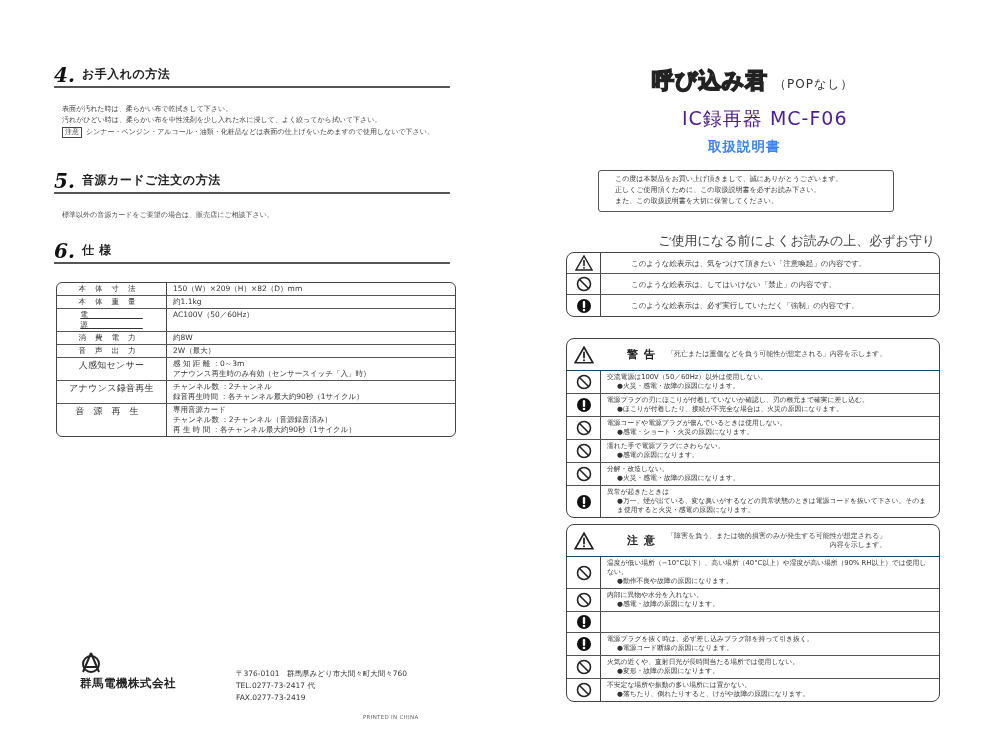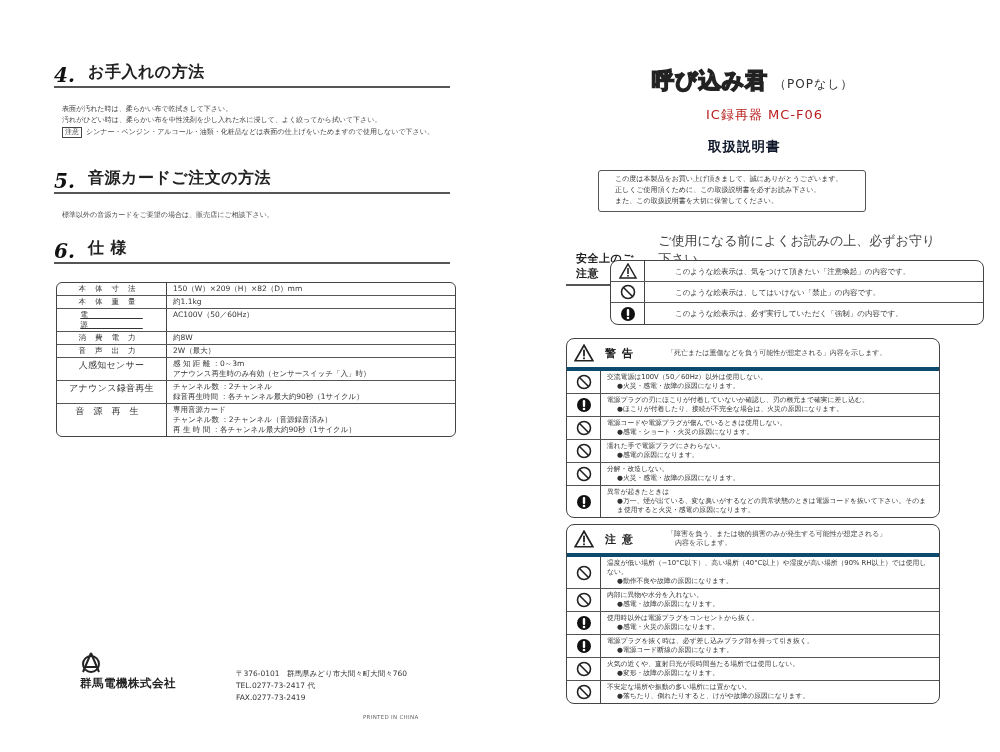--- a/index.html
+++ b/index.html
@@ -7,21 +7,21 @@
   body { position: relative; font-family: "DejaVu Sans", sans-serif; color: #222; }
 
   .page { position: absolute; top: 0; }
   .left { left: 0; width: 500px; height: 752px; }
   .right { left: 500px; width: 500px; height: 752px; }
 
   
   .sec { position: absolute; left: 54px; width: 396px; }
   .sec-head { display: flex; align-items: flex-end; border-bottom: 2px solid #555; padding-bottom: 1px; height: 22px; }
   .sec-num { font-family: "DejaVu Serif", serif; font-style: italic; font-weight: bold; font-size: 20px; line-height: 20px; color: #111; width: 26px; }
-  .sec-title { font-size: 16px; font-weight: bold; color: #222; margin-left: 8px; margin-bottom: 2px; letter-spacing: 0.5px; }
+  .sec-title { font-size: 12px; font-weight: bold; color: #222; margin-left: 2px; margin-bottom: 2px; letter-spacing: 0.5px; }
   .sec-body { font-size: 7px; line-height: 11px; color: #444; padding-left: 8px; padding-top: 16px; }
   .note-row { display: flex; align-items: flex-start; margin-top: 1px; }
   .note-tag { border: 1px solid #444; font-size: 7px; line-height: 9px; padding: 0 2px; margin-right: 4px; color: #333; }
   .note-text { flex: 1; }
 
   
   .spec { position: absolute; left: 56px; top: 282px; width: 400px; border: 1.5px solid #444; border-radius: 6px; overflow: hidden; }
   .spec-row { display: flex; border-bottom: 1px solid #555; font-size: 7.5px; color: #333; }
   .spec-row:last-child { border-bottom: none; }
   .spec-key { width: 110px; border-right: 1.5px solid #444; padding: 1px 6px; letter-spacing: 0.3px; text-align: center; }
@@ -31,38 +31,38 @@
   
   .logo { position: absolute; left: 80px; top: 652px; width: 22px; height: 22px; }
   .company { position: absolute; left: 80px; top: 676px; font-size: 11.5px; font-weight: bold; color: #222; letter-spacing: 0.5px; }
   .address { position: absolute; left: 236px; top: 668px; font-size: 7.5px; line-height: 12px; color: #333; }
   .printed { position: absolute; left: 363px; top: 714px; font-size: 5.5px; color: #666; letter-spacing: 0.3px; }
 
   
   .brand { position: absolute; left: 152px; top: 66px; display: flex; align-items: flex-end; }
   .brand-logo { font-size: 22px; font-weight: bold; color: #fff; -webkit-text-stroke: 1.6px #222; letter-spacing: 1px; font-family: "DejaVu Sans", sans-serif; }
   .brand-pop { font-size: 12px; color: #333; margin-left: 6px; margin-bottom: 3px; letter-spacing: 1px; }
-  .model { position: absolute; left: 182px; top: 106px; font-size: 13px; color: #b91c1c; letter-spacing: 1px; margin-left: 24px; }
-  .manual { position: absolute; left: 208px; top: 138px; font-size: 13.5px; font-weight: bold; color: #0f172a; letter-spacing: 1px; }
-
-  .intro { position: absolute; left: 98px; top: 170px; width: 268px; height: 42px; border: 1.5px solid #555; border-radius: 3px; font-size: 7px; line-height: 11px; color: #333; padding: 3px 16px; font-family: Liberation Serif, serif; }
+  .model { position: absolute; left: 182px; top: 106px; font-size: 19px; color: #4c1d95; letter-spacing: 1px; }
+  .manual { position: absolute; left: 208px; top: 138px; font-size: 13.5px; font-weight: bold; color: #3b82f6; letter-spacing: 1px; }
+
+  .intro { position: absolute; left: 98px; top: 170px; width: 296px; height: 42px; border: 1.5px solid #555; border-radius: 3px; font-size: 7px; line-height: 11px; color: #333; padding: 3px 16px; font-family: Liberation Serif, serif; }
 
   .safety-head { position: absolute; left: 66px; top: 232px; width: 370px; border-bottom: 2px solid #555; display: flex; align-items: flex-end; padding-bottom: 3px; }
   .safety-title { font-size: 11px; font-weight: bold; color: #222; margin-left: 10px; letter-spacing: 0.5px; }
   .safety-sub { font-size: 13px; color: #444; margin-left: 14px; margin-bottom: 13px; }
 
   .box { position: absolute; left: 66px; width: 374px; border: 1.5px solid #444; border-radius: 8px; overflow: hidden; background: #fff; }
   .row { display: flex; border-bottom: 1px solid #555; min-height: 21px; }
   .row:last-child { border-bottom: none; }
   .ico { width: 34px; border-right: 1.5px solid #444; display: flex; align-items: center; justify-content: center; flex-shrink: 0; }
   .txt { flex: 1; font-size: 6.8px; line-height: 9px; color: #333; padding: 2px 6px; }
   .txt .sub { padding-left: 10px; display: block; }
   .legend .txt { font-size: 7.5px; text-align: left; padding-left: 30px; display: flex; align-items: center; }
 
-  .hdr-row { display: flex; align-items: center; border-bottom: 4px solid #0c4a6e; height: 32px; }
+  .hdr-row { display: flex; align-items: center; border-bottom: 1px solid #0c4a6e; height: 32px; text-align: right; }
   .hdr-ico { width: 34px; display: flex; align-items: center; justify-content: center; }
   .hdr-title { font-size: 11px; font-weight: bold; letter-spacing: 6px; color: #222; margin-left: 4px; width: 56px; }
   .hdr-desc { font-size: 7px; color: #444; line-height: 9px; margin-left: 6px; }
 
   svg { display: block; }
 </style>
 </head>
 <body>
 
 <div class="page left">
@@ -181,21 +181,21 @@
     <div>この度は本製品をお買い上げ頂きまして、誠にありがとうございます。</div>
     <div>正しくご使用頂くために、この取扱説明書を必ずお読み下さい。</div>
     <div>また、この取扱説明書を大切に保管してください。</div>
   </div>
 
   <div class="safety-head">
     <span class="safety-title">安全上のご注意</span>
     <span class="safety-sub">ご使用になる前によくお読みの上、必ずお守り下さい。</span>
   </div>
 
-  <div class="box legend" style="top:260px;margin-left:44px;">
+  <div class="box legend" style="top:252px;">
     <div class="row">
       <div class="ico">
         <svg width="18" height="16" viewBox="0 0 18 16">
             <path d="M9 1 L17 15 L1 15 Z" fill="none" stroke="#222" stroke-width="1.5"></path>
             <rect x="8.2" y="5" width="1.6" height="6" fill="#222"></rect>
             <rect x="8.2" y="12" width="1.6" height="1.6" fill="#222"></rect>
           </svg>
       </div>
       <div class="txt">このような絵表示は、気をつけて頂きたい「注意喚起」の内容です。</div>
     </div>
@@ -324,21 +324,20 @@
       <div class="txt"><span>内部に異物や水分を入れない。</span><span class="sub">●感電・故障の原因になります。</span></div>
     </div>
     <div class="row">
       <div class="ico">
           <svg width="16" height="16" viewBox="0 0 16 16">
             <circle cx="8" cy="8" r="7" fill="#111"></circle>
             <rect x="6.8" y="3" width="2.4" height="7" rx="1" fill="#fff"></rect>
             <circle cx="8" cy="12" r="1.3" fill="#fff"></circle>
           </svg>
         </div>
-      <div class="txt"><span>使用時以外は電源プラグをコンセントから抜く。</span><span class="sub">●感電・火災の原因になります。</span></div>
     </div>
     <div class="row">
       <div class="ico">
           <svg width="16" height="16" viewBox="0 0 16 16">
             <circle cx="8" cy="8" r="7" fill="#111"></circle>
             <rect x="6.8" y="3" width="2.4" height="7" rx="1" fill="#fff"></rect>
             <circle cx="8" cy="12" r="1.3" fill="#fff"></circle>
           </svg>
         </div>
       <div class="txt"><span>電源プラグを抜く時は、必ず差し込みプラグ部を持って引き抜く。</span><span class="sub">●電源コード断線の原因になります。</span></div>

